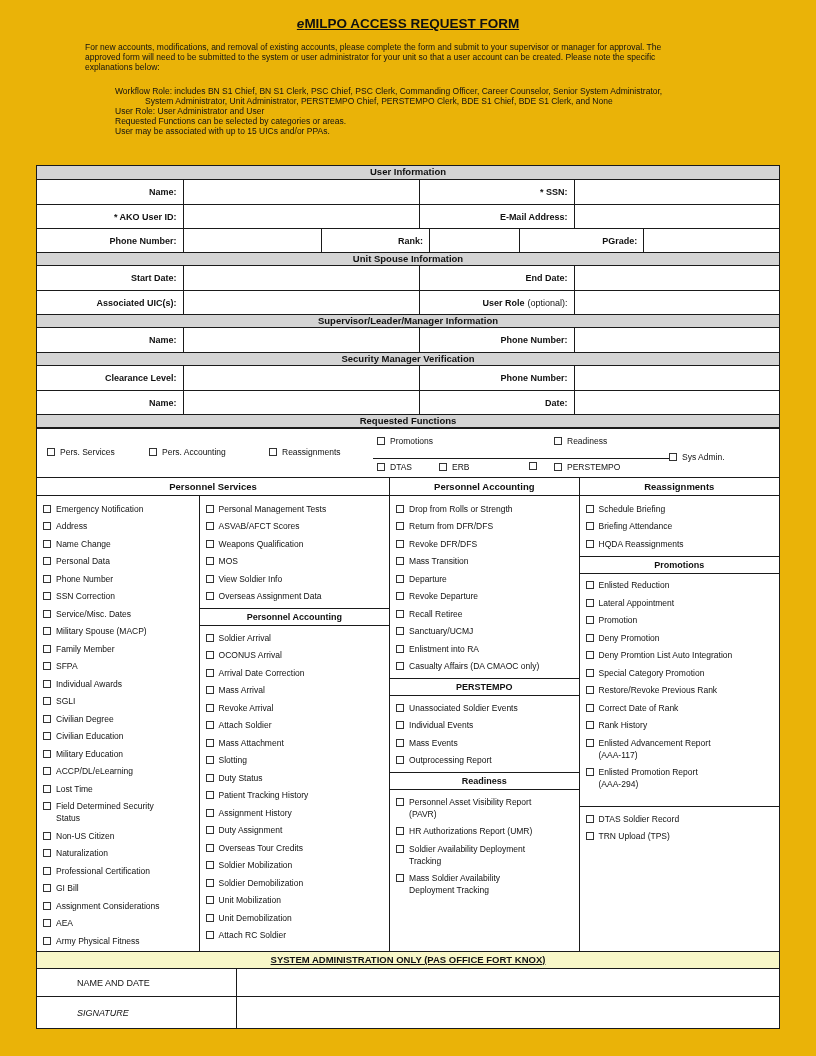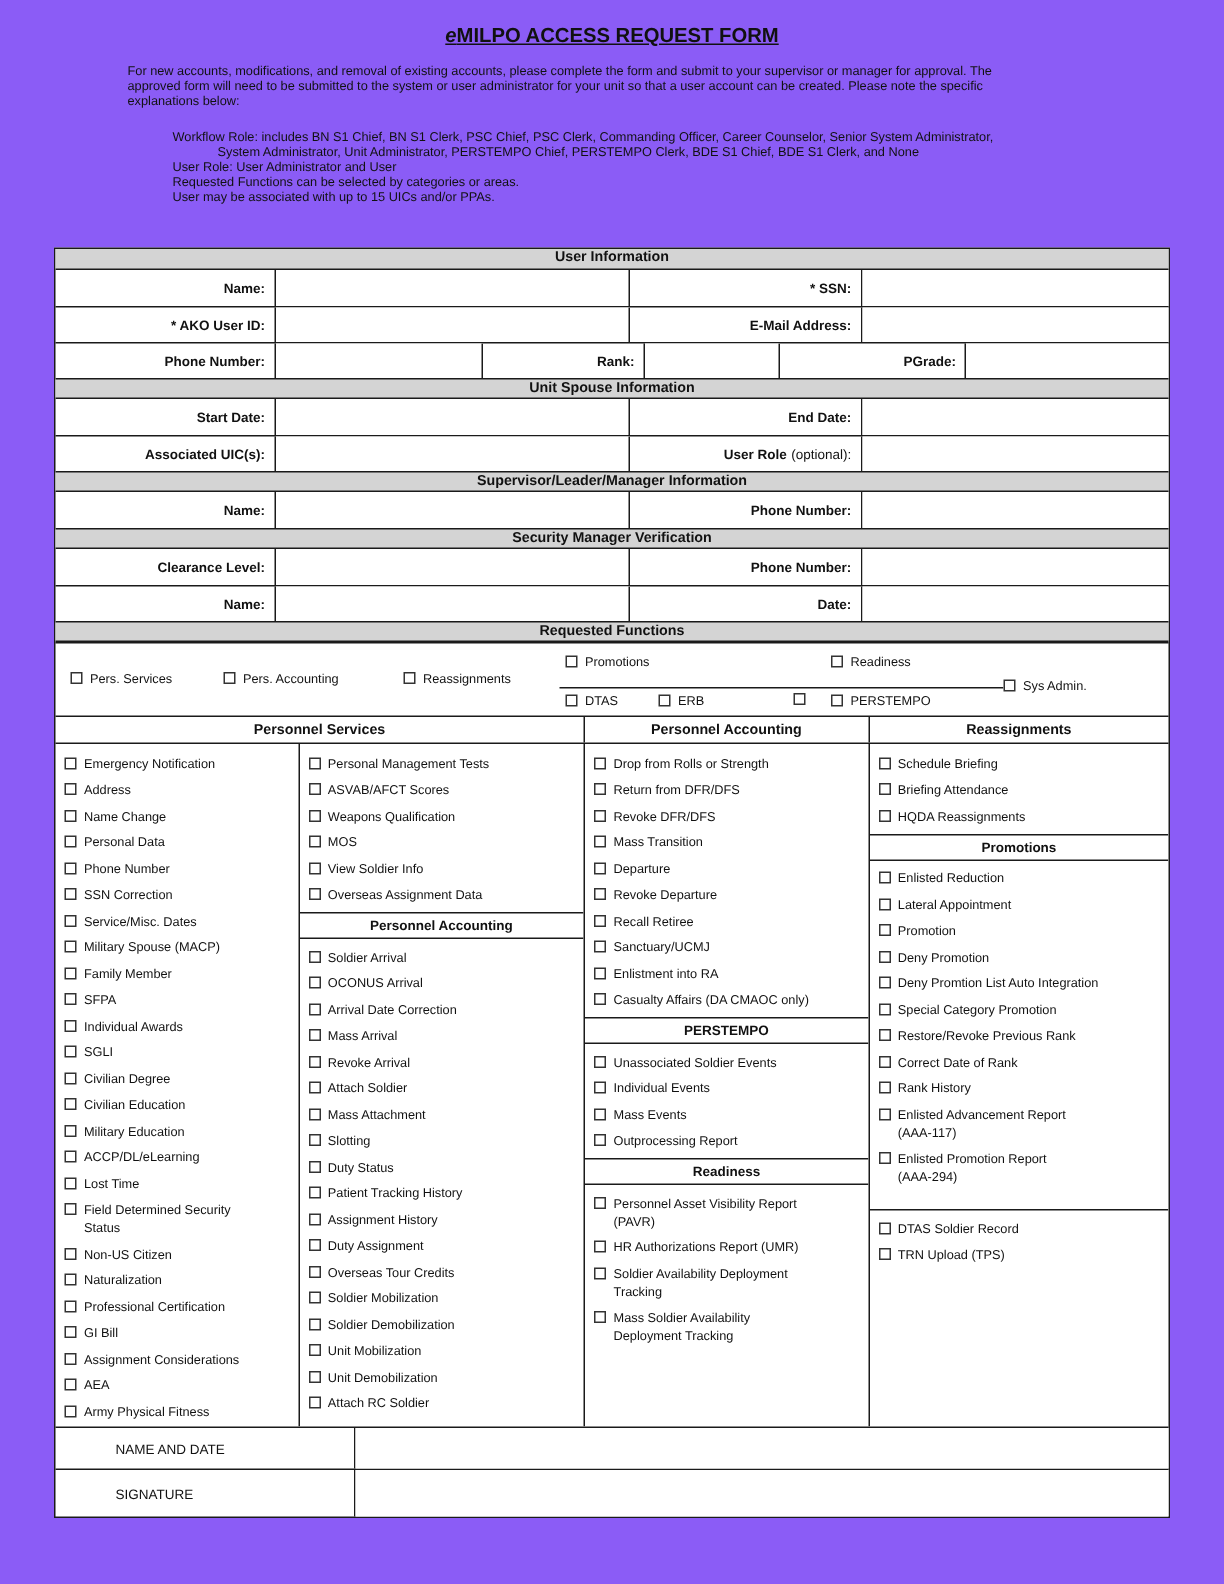--- a/index.html
+++ b/index.html
@@ -4,21 +4,21 @@
 <style>
   :root{
     --header-bg:#d4d4d4;
     --band-bg:#f8f7c8;
     --border:#1a1a1a;
     --ink:#111;
   }
   *{box-sizing:border-box;margin:0;padding:0;}
   html,body{background:#fff;}
   body{font-family:"Liberation Sans",sans-serif;color:var(--ink);}
-  .page{position:relative;width:816px;height:1056px;background:#8b5cf6;overflow:hidden;}
+  .page{position:relative;width:816px;height:1056px;background:#eab308;overflow:hidden;}
 
   
   .title{position:absolute;top:16px;left:0;width:816px;text-align:center;
          font-size:13.5px;font-weight:bold;}
   .title .t-inner{text-decoration:underline;}
   .title .t-prefix{font-style:italic;}
   .intro{position:absolute;top:42px;left:85px;width:660px;font-size:8.5px;line-height:10px;}
   .notes{position:absolute;top:86px;left:115px;width:640px;font-size:8.5px;line-height:10px;}
   .bold-note{position:absolute;top:137px;left:85px;width:680px;font-size:8.5px;font-weight:bold;}
 
@@ -58,21 +58,21 @@
   .col-subheader{margin-top:6px;border-top:1px solid var(--border);border-bottom:1px solid var(--border);
                  text-align:center;font-size:9px;font-weight:bold;padding:3px 0;}
   .col-rule{margin-top:16px;border-top:1px solid var(--border);}
 
   
   .admin-band{height:17px;background:var(--band-bg);border-top:1px solid var(--border);
               text-align:center;font-size:9.5px;font-weight:bold;line-height:16px;}
   .admin-band span{text-decoration:underline;}
   .arow{display:flex;border-top:1px solid var(--border);}
   .arow-name{height:28px;}
-  .arow-sig{height:32px;}
+  .arow-sig{height:32px;font-style:italic;}
   .albl{width:168px;border-right:1px solid var(--border);display:flex;align-items:center;
         padding-left:8px;font-size:9px;margin-left:32px;}
   .aval{flex:1;background:#fff;}
 </style>
 </head>
 <body>
 
 <div class="page">
 
   <div class="title">
@@ -555,20 +555,23 @@
             <span class="chk"></span>
             <span class="chk-lbl">DTAS Soldier Record</span>
           </div>
           <div class="check-item">
             <span class="chk"></span>
             <span class="chk-lbl">TRN Upload (TPS)</span>
           </div>
         </div>
     </div>
 
+    <div class="admin-band">
+      <span>SYSTEM ADMINISTRATION ONLY (PAS OFFICE FORT KNOX)</span>
+    </div>
     <div class="arow arow-name">
       <div class="albl">NAME  AND DATE</div>
       <div class="aval"></div>
     </div>
     <div class="arow arow-sig">
       <div class="albl">SIGNATURE</div>
       <div class="aval"></div>
     </div>
 
   </div>

